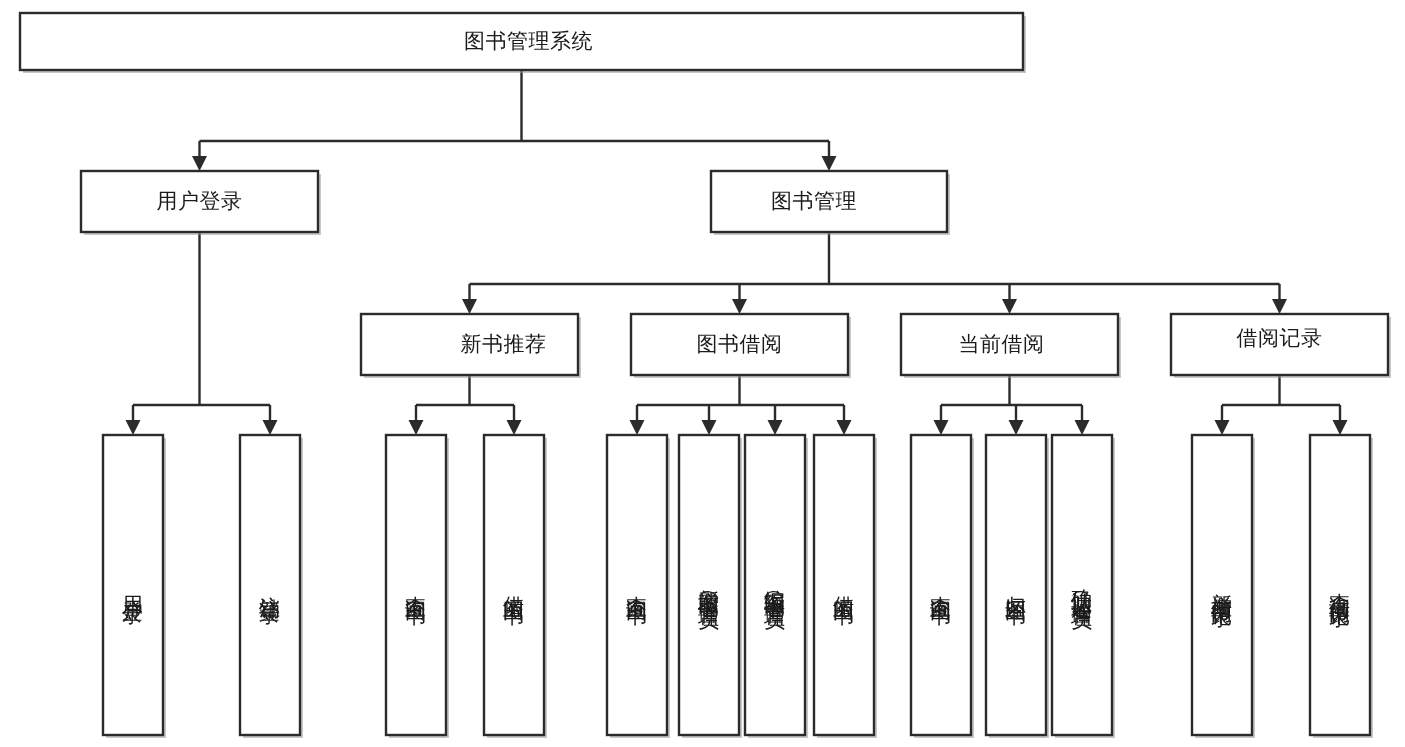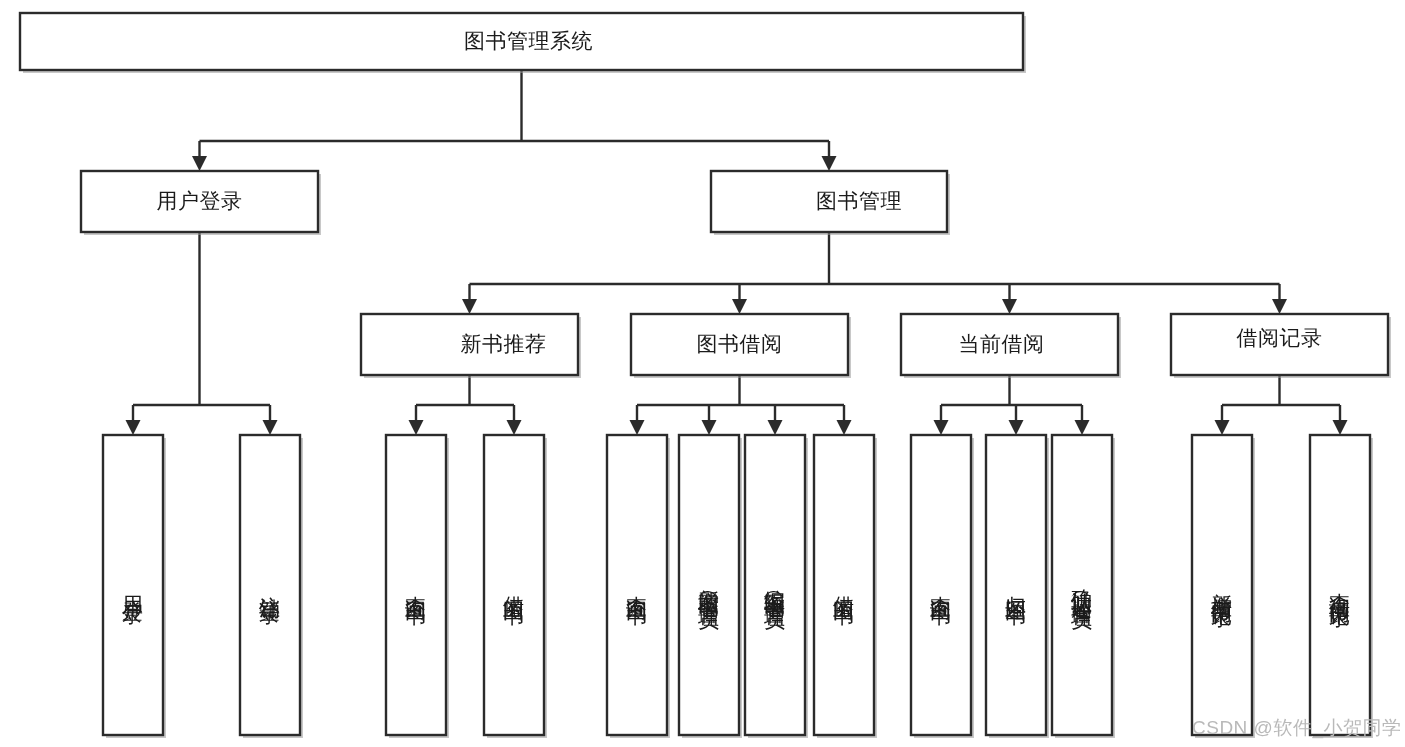--- a/index.html
+++ b/index.html
@@ -181,35 +181,34 @@
         <rect x="1195" y="438" width="60" height="300" class="node-rect-shadow"></rect>
         <rect x="1192" y="435" width="60" height="300" class="node-rect"></rect>
         <rect x="1313" y="438" width="60" height="300" class="node-rect-shadow"></rect>
         <rect x="1310" y="435" width="60" height="300" class="node-rect"></rect>
       </g>
   </svg>
 
   <div id="labels-layer">
       <div class="node-label-h" style="left: 20px; top: 13px; width: 1003px; height: 57px; padding-left: 7px;">图书管理系统</div>
       <div class="node-label-h" style="left: 81px; top: 171px; width: 237px; height: 61px;">用户登录</div>
-      <div class="node-label-h" style="left: 741px; top: 171px; width: 236px; height: 61px; border-radius: 25px;">图书管理</div>
+      <div class="node-label-h" style="left: 696px; top: 171px; width: 236px; height: 61px; border-radius: 25px;">图书管理</div>
       <div class="node-label-h" style="left: 361px; top: 314px; width: 217px; height: 61px; padding-left: 34px;">新书推荐</div>
       <div class="node-label-h" style="left: 631px; top: 314px; width: 217px; height: 61px;">图书借阅</div>
       <div class="node-label-h" style="left: 901px; top: 314px; width: 201px; height: 61px;">当前借阅</div>
       <div class="node-label-h" style="left: 1171px; top: 314px; width: 217px; height: 49px;">借阅记录</div>
       <div class="node-label-v" style="left: 103px; top: 435px; width: 60px; height: 300px;">用户登录</div>
       <div class="node-label-v" style="left: 240px; top: 435px; width: 60px; height: 300px;">注销登录</div>
       <div class="node-label-v" style="left: 386px; top: 435px; width: 60px; height: 300px;">查询图书</div>
       <div class="node-label-v" style="left: 484px; top: 435px; width: 60px; height: 300px;">借阅图书</div>
       <div class="node-label-v" style="left: 607px; top: 435px; width: 60px; height: 300px;">查询图书</div>
       <div class="node-label-v" style="left: 679px; top: 435px; width: 60px; height: 300px;">新增图书（管理员）</div>
       <div class="node-label-v" style="left: 745px; top: 435px; width: 60px; height: 300px;">编辑图书（管理员）</div>
       <div class="node-label-v" style="left: 814px; top: 435px; width: 60px; height: 300px;">借阅图书</div>
       <div class="node-label-v" style="left: 911px; top: 435px; width: 60px; height: 300px;">查询图书</div>
       <div class="node-label-v" style="left: 986px; top: 435px; width: 60px; height: 300px;">归还图书</div>
       <div class="node-label-v" style="left: 1052px; top: 435px; width: 60px; height: 300px;">确认归还（管理员）</div>
       <div class="node-label-v" style="left: 1192px; top: 435px; width: 60px; height: 300px;">新增借阅记录</div>
       <div class="node-label-v" style="left: 1310px; top: 435px; width: 60px; height: 300px;">查询借阅记录</div>
     </div>
 
-  <div class="watermark" style="left: 1192px; top: 715px;">CSDN @软件_小贺同学</div>
 
 </div>
 
 </body></html>

